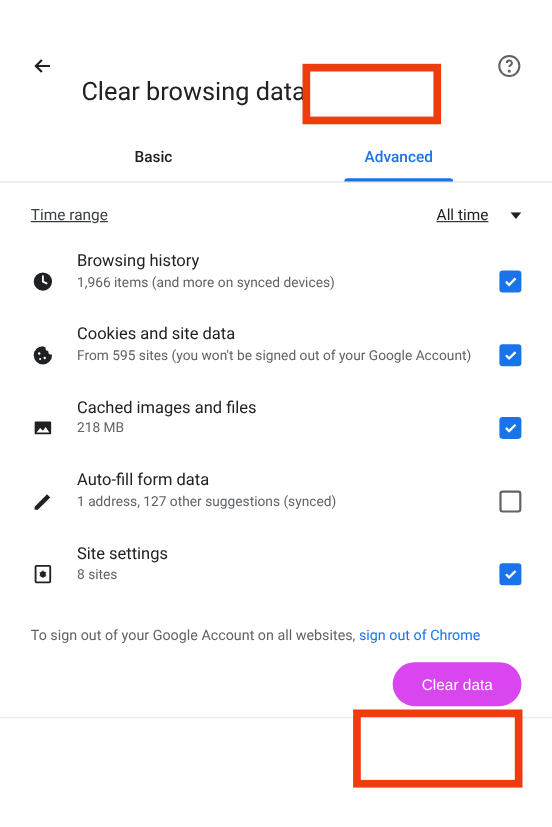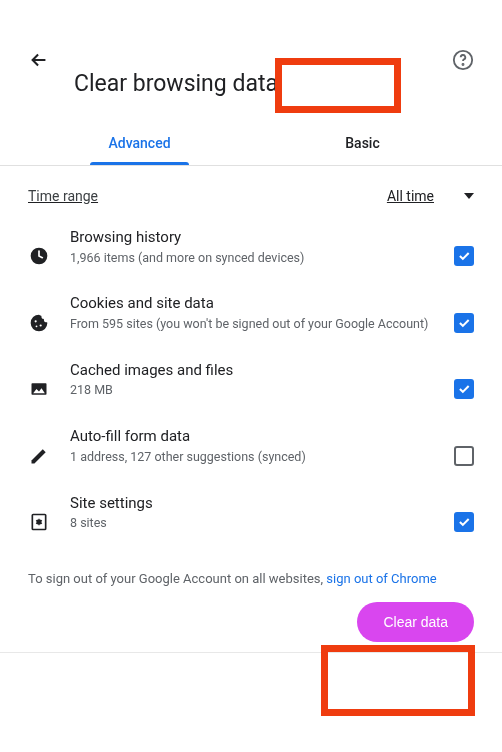--- a/index.html
+++ b/index.html
@@ -62,21 +62,21 @@
     display: flex;
     align-items: center;
     justify-content: space-between;
     padding: 22px 0 10px 0;
     text-decoration: underline;
   }
   .time-label { font-size: 14px; color: #3c4043; }
   .time-select {
     display: flex;
     align-items: center;
-    gap: 30px;
+    gap: 20px;
     font-size: 14px;
     color: #202124;
   }
   .time-select svg { width: 10px; height: 6px; }
   .option-list { }
   .option-row {
     display: flex;
     align-items: flex-end;
     padding: 14px 0;
     gap: 20px;
@@ -160,25 +160,25 @@
     <span class="help-icon">
       <svg viewBox="0 0 24 24" fill="none" stroke="#5f6368" stroke-width="2">
           <circle cx="12" cy="12" r="10"></circle>
           <path d="M9.5 9a2.5 2.5 0 1 1 3.5 2.3c-.8.4-1 1-1 1.7"></path>
           <circle cx="12" cy="17" r="0.6" fill="#5f6368"></circle>
         </svg>
     </span>
   </div>
 
   <div class="tabs">
+    <div class="tab">Basic</div>
     <div class="tab active">
       <span>Advanced</span>
       <div class="tab-underline"></div>
     </div>
-    <div class="tab">Basic</div>
   </div>
   <div class="tabs-divider"></div>
 
   <div class="time-row">
     <span class="time-label">Time range</span>
     <span class="time-select">
       <span>All time</span>
       <svg viewBox="0 0 10 6" fill="#202124">
           <path d="M0 0l5 6 5-6z"></path>
         </svg>

